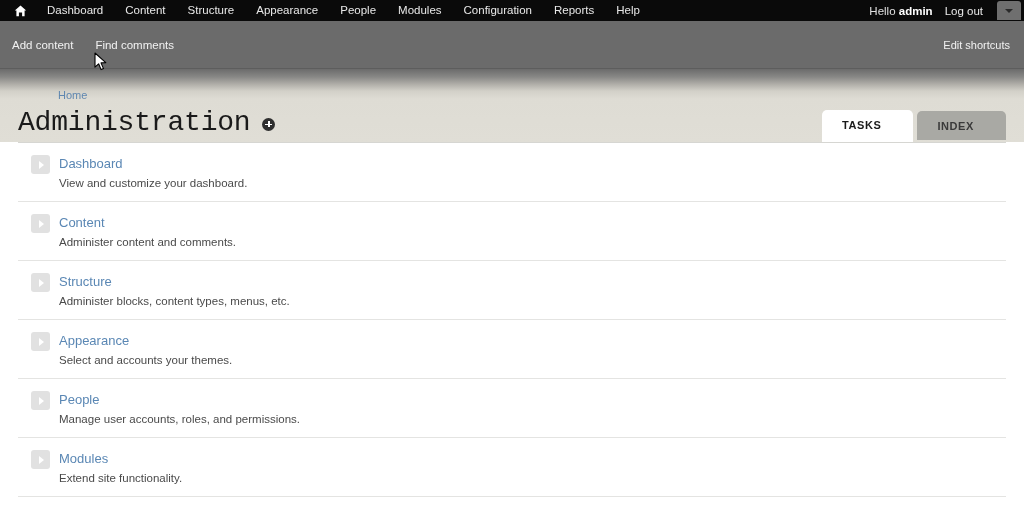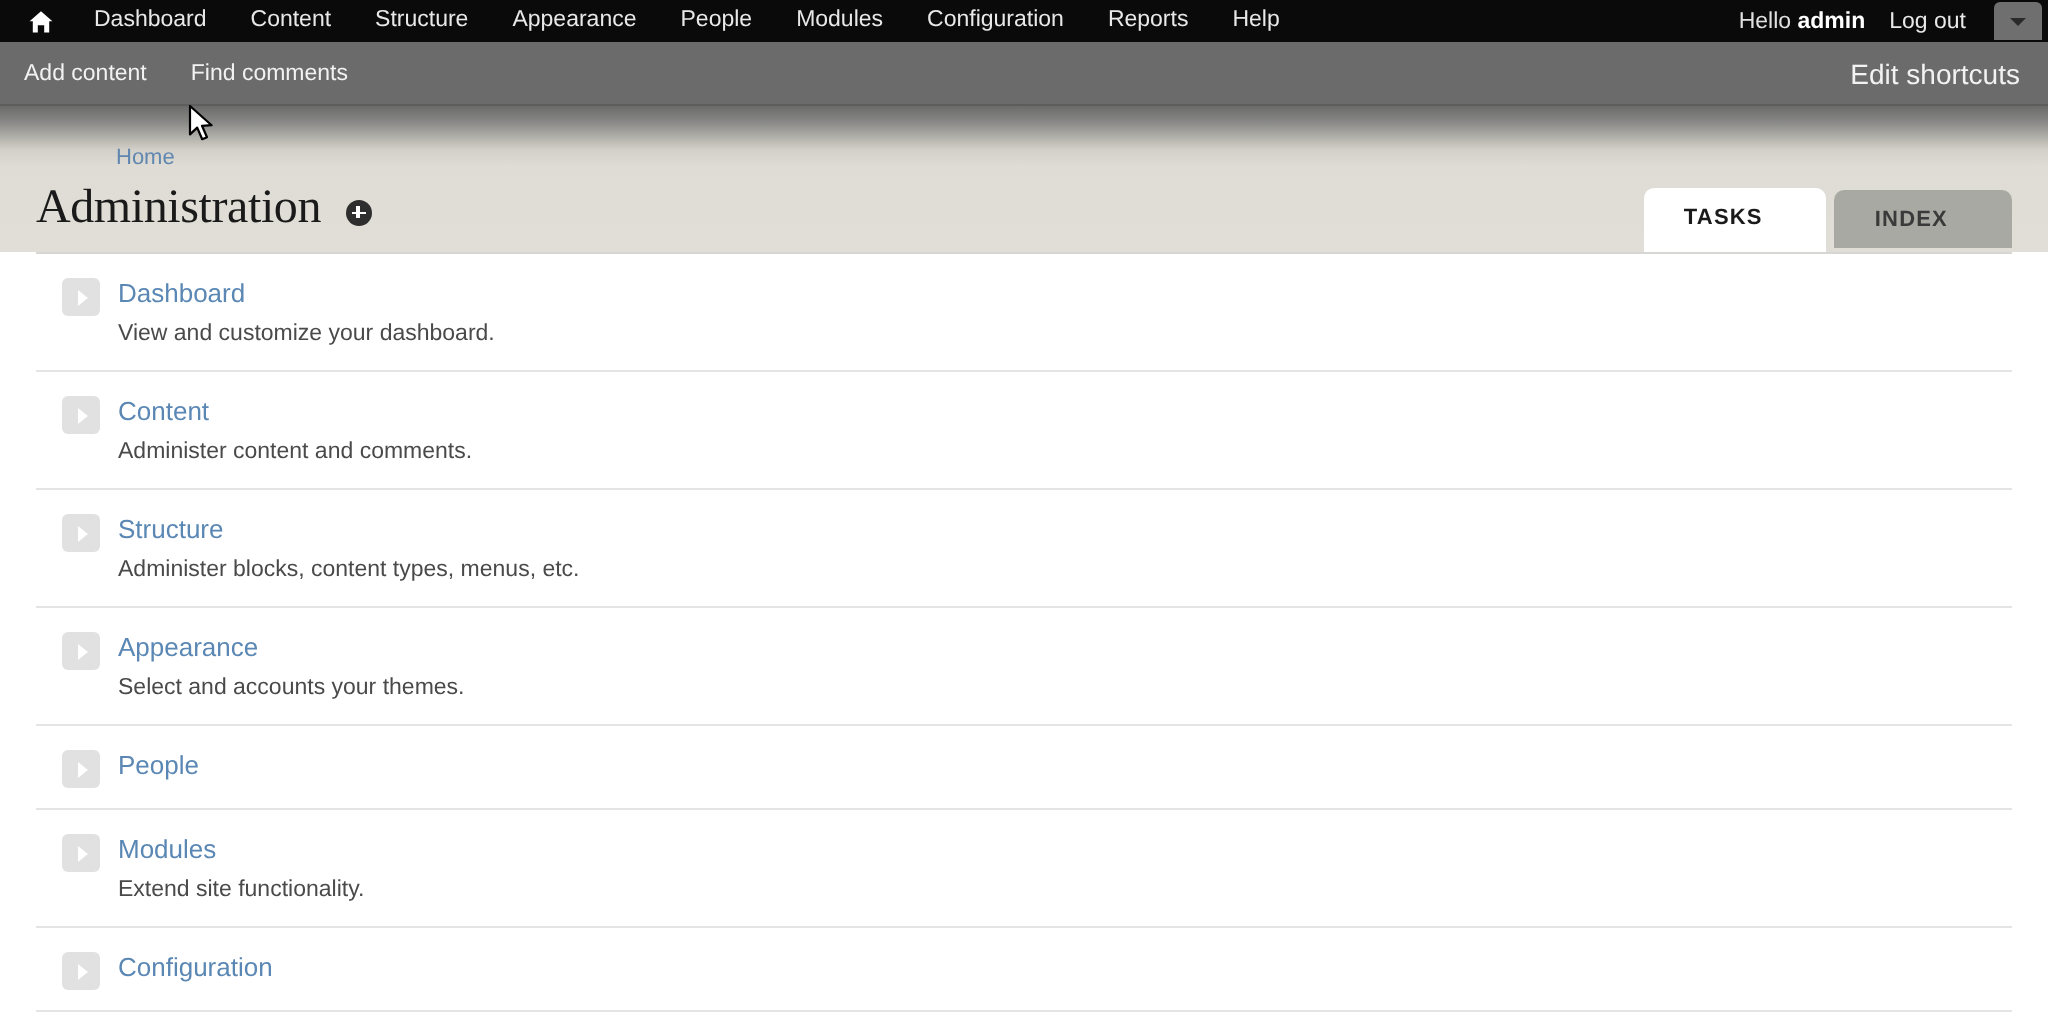--- a/index.html
+++ b/index.html
@@ -79,40 +79,40 @@
   .caret-down {
     width: 0; height: 0;
     border-left: 4px solid transparent;
     border-right: 4px solid transparent;
     border-top: 4px solid #2a2a2a;
   }
 
   
   #shortcut-bar {
     position: relative;
-    height: 32px;
+    height: 48px;
     background: #6b6b6b;
     display: flex;
     align-items: center;
     padding-left: 12px;
     border-bottom: 1px solid #5d5d5d;
   }
   .shortcut-link {
     color: #f2f2f2;
     font-size: 11.5px;
     text-decoration: none;
     padding-right: 22px;
     white-space: nowrap;
     cursor: pointer;
   }
   #edit-shortcuts-link {
     position: absolute;
     right: 14px;
     color: #f2f2f2;
-    font-size: 14px;
+    font-size: 11px;
     text-decoration: none;
     white-space: nowrap;
     cursor: pointer;
   }
 
   
   #page-header {
     position: relative;
     height: 73px;
     background: linear-gradient(to bottom,
@@ -133,22 +133,22 @@
     text-decoration: none;
     cursor: pointer;
     margin-left: 40px;
   }
   #title-row {
     display: flex;
     align-items: center;
     margin-top: 6px;
   }
   #page-title {
-    font-family: Liberation Serif, serif;
-    font-size: 24px;
+    font-family: Liberation Mono, monospace;
+    font-size: 28px;
     font-weight: normal;
     color: #1a1a1a;
     margin: 0;
     letter-spacing: -0.2px;
   }
   #add-shortcut-button {
     margin-left: 12px;
     margin-top: 3px;
     width: 13px; height: 13px;
     border-radius: 50%;
@@ -348,20 +348,21 @@
         </span>
       <a class="task-link" href="#">Appearance</a>
       <p class="task-desc">Select and accounts your themes.</p>
     </li>
 
     <li class="task-item">
       <span class="chevron-icon">
           <span class="arrow"></span>
         </span>
       <a class="task-link" href="#">People</a>
+      <p class="task-desc">Manage user accounts, roles, and permissions.</p>
     </li>
 
     <li class="task-item">
       <span class="chevron-icon">
           <span class="arrow"></span>
         </span>
       <a class="task-link" href="#">Modules</a>
       <p class="task-desc">Extend site functionality.</p>
     </li>
 

